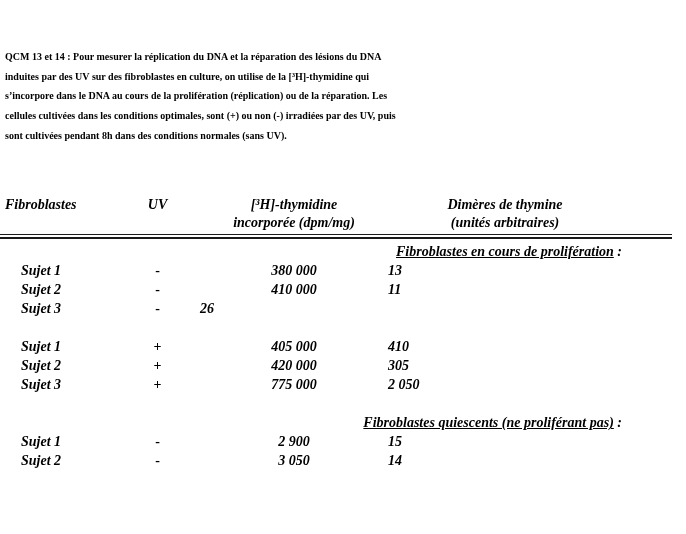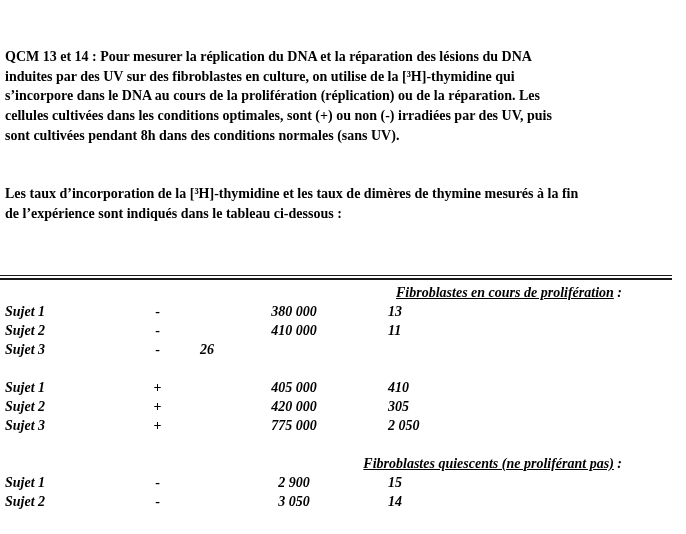--- a/index.html
+++ b/index.html
@@ -5,21 +5,21 @@
   html,body{margin:0;padding:0;background:#fff;}
   body{
     width:686px;height:534px;overflow:hidden;
     font-family:"Liberation Serif","DejaVu Serif",serif;
     color:#000;
   }
   .page{padding:8px 0 0 0;}
   .intro{
     padding-left:5px;
     font-weight:bold;
-    font-size:14px;
+    font-size:10px;
     line-height:19.6px;
     white-space:pre;
   }
   .table-area{margin-top:12px;}
   .hdr-grid{
     display:grid;
     grid-template-columns:110px 85px 188px 234px;
     padding-left:5px;
     font-weight:bold;font-style:italic;font-size:14px;line-height:18px;
   }
@@ -38,43 +38,53 @@
     font-weight:bold;font-style:italic;font-size:14px;
     margin-top:3px;
   }
   .row,.section-row{
     display:grid;
     grid-template-columns:110px 85px 188px 234px;
     height:19px;line-height:19px;
   }
   .section-row .section-title{grid-column:1 / span 4;text-align:right;}
   .u{text-decoration:underline;}
-  .cell-subject{text-align:left;}
+  .cell-subject{text-align:left;margin-left:16px;}
   .cell-uv{text-align:center;font-style:normal;font-weight:bold;}
   .cell-thy{text-align:center;font-style:italic;}
   .cell-dim{text-align:left;}
   .spacer-row{height:19px;}
 </style>
 </head>
 <body>
 
 <div class="page">
 
   <div class="intro">
     <div>QCM 13 et 14 : Pour mesurer la réplication du DNA et la réparation des lésions du DNA
 induites par des UV sur des fibroblastes en culture, on utilise de la [³H]-thymidine qui
 s’incorpore dans le DNA au cours de la prolifération (réplication) ou de la réparation. Les
 cellules cultivées dans les conditions optimales, sont (+) ou non (-) irradiées par des UV, puis
 sont cultivées pendant 8h dans des conditions normales (sans UV).</div>
-    <div>Les taux d’incorporation de la [³H]-thymidine et les taux de dimères de thymine mesurés à la fin
-de l’expérience sont indiqués dans le tableau ci-dessous :</div>
   </div>
 
   <div class="table-area">
 
+    <div class="hdr-grid">
+      <div class="hdr-c1">Fibroblastes</div>
+      <div class="hdr-c2">UV</div>
+      <div class="hdr-c3">
+        <div>[³H]-thymidine</div>
+        <div>incorporée (dpm/mg)</div>
+      </div>
+      <div class="hdr-c4">
+        <div>Dimères de thymine</div>
+        <div>(unités arbitraires)</div>
+      </div>
+    </div>
 
     <div class="double-rule"></div>
 
     <div class="tbody">
 
       <div class="section-row">
         <div class="section-title">
           <span class="u">Fibroblastes en cours de prolifération</span><span> :</span>
         </div>
       </div>

